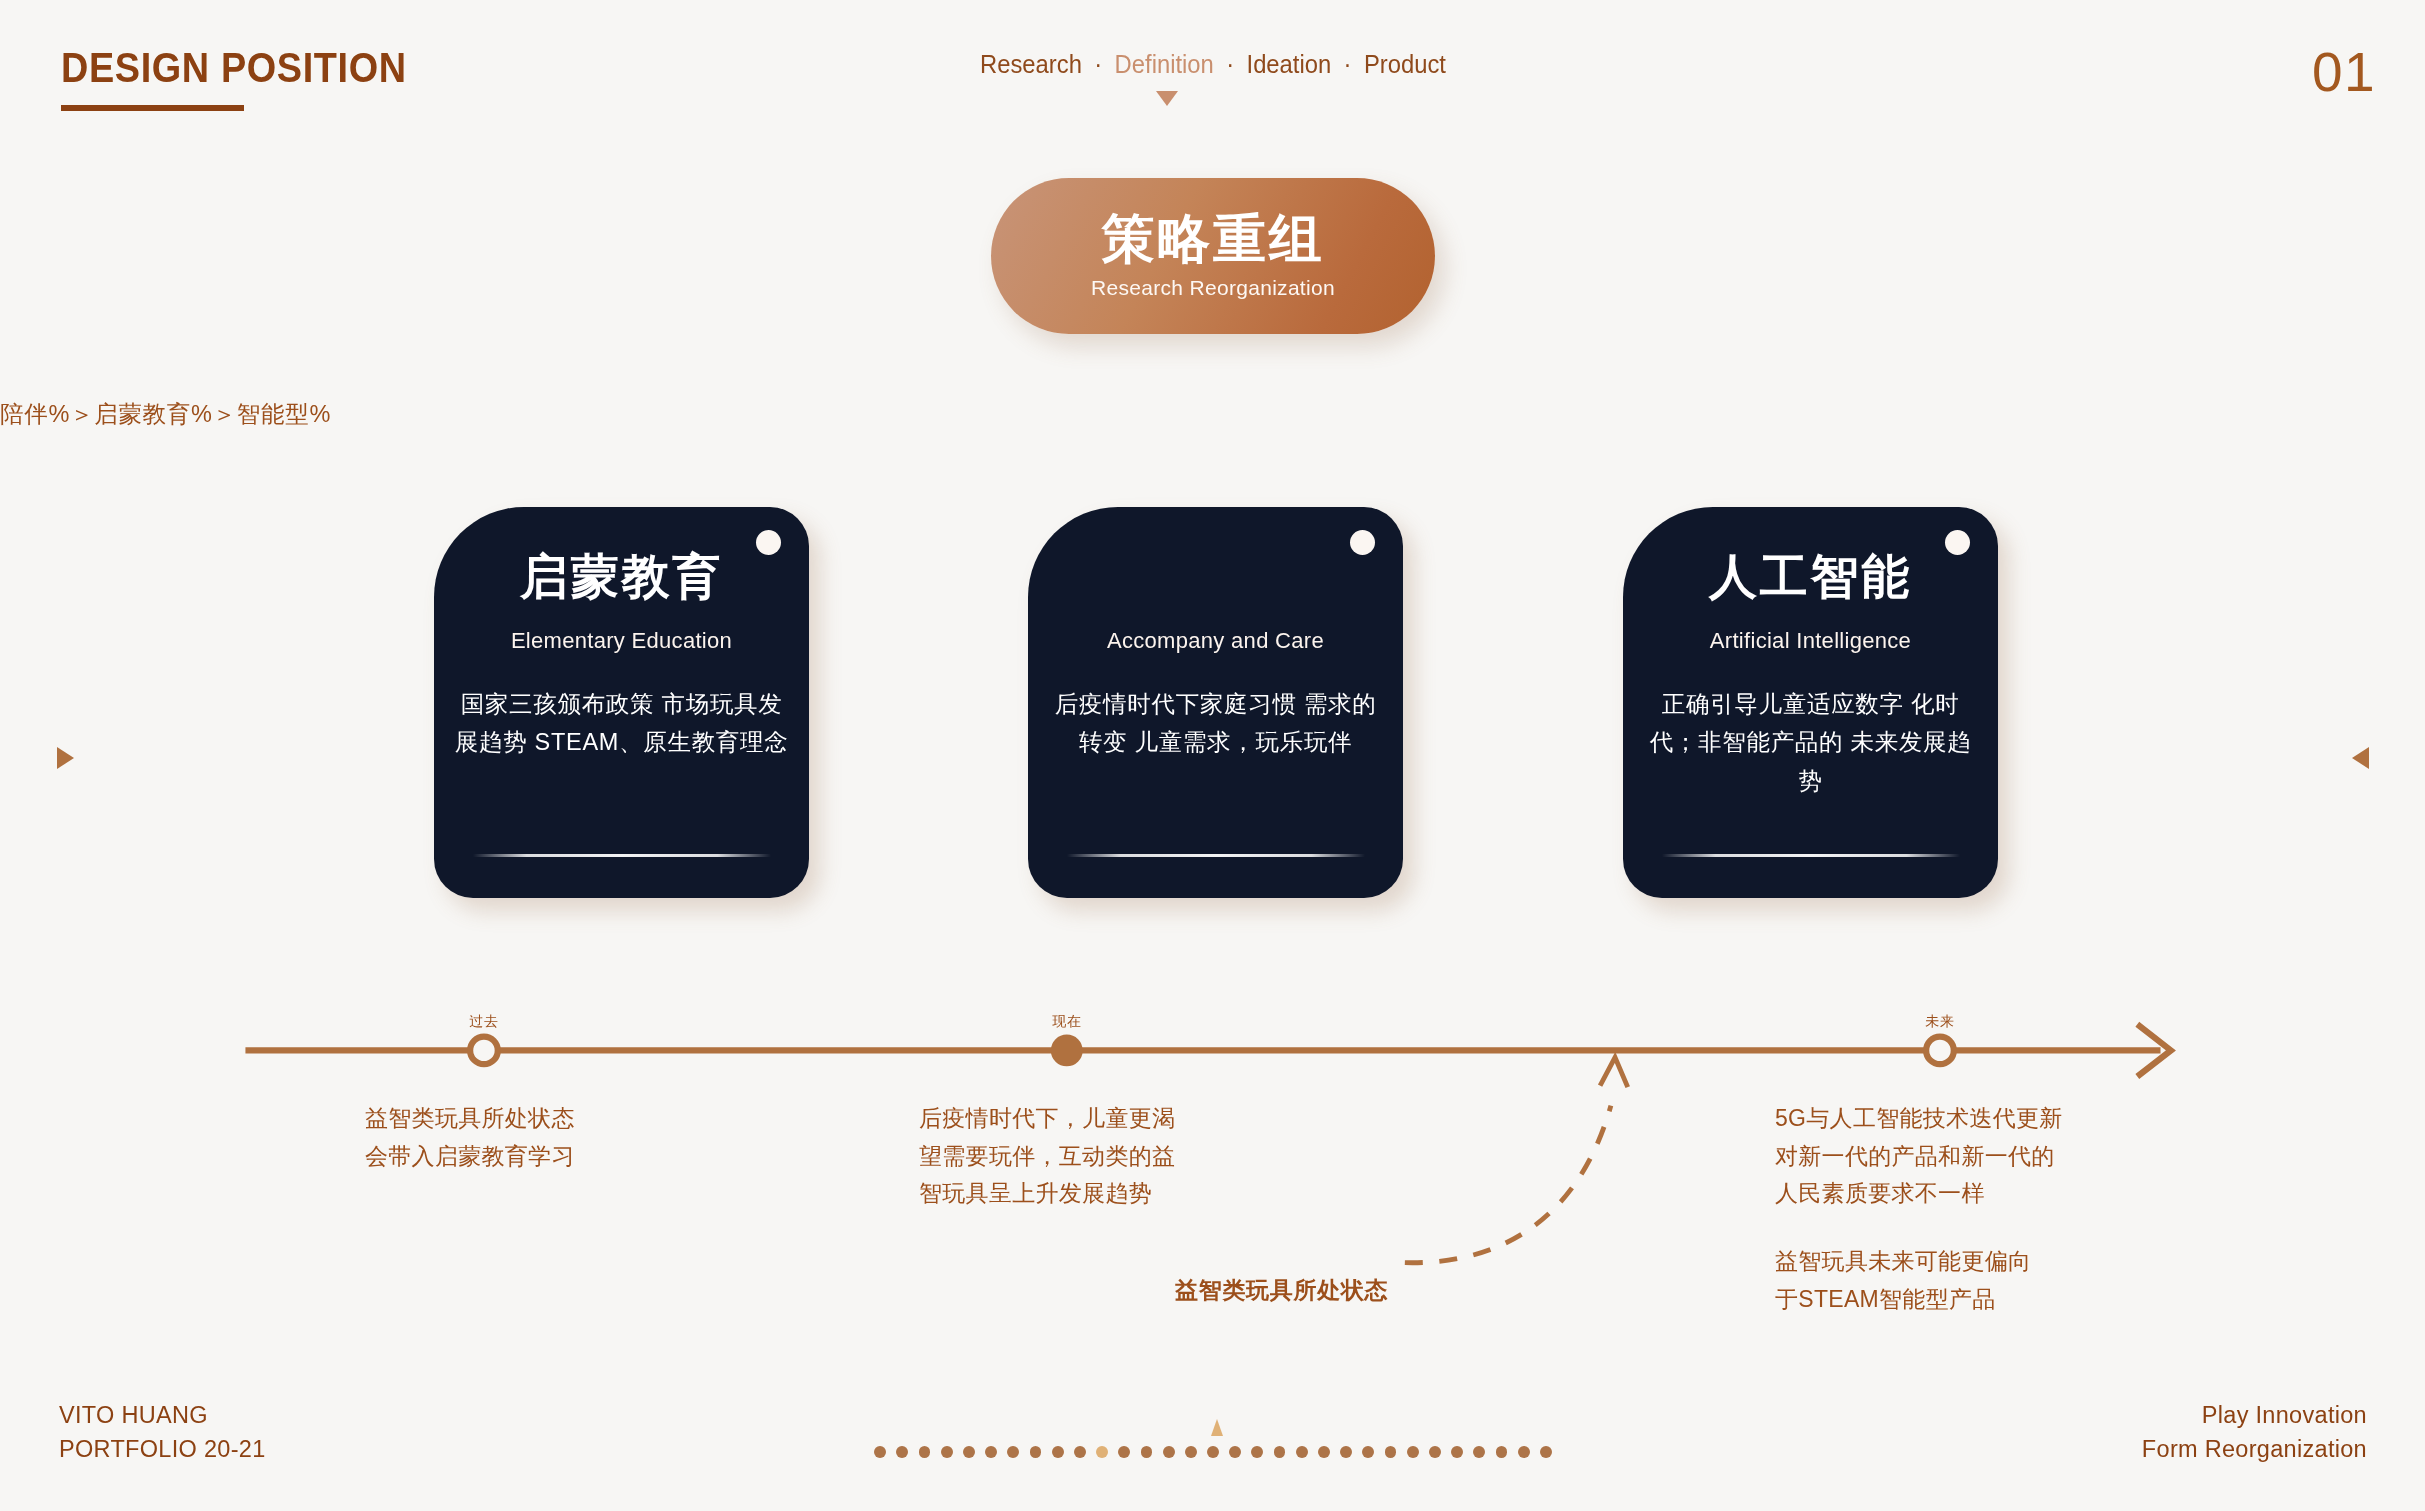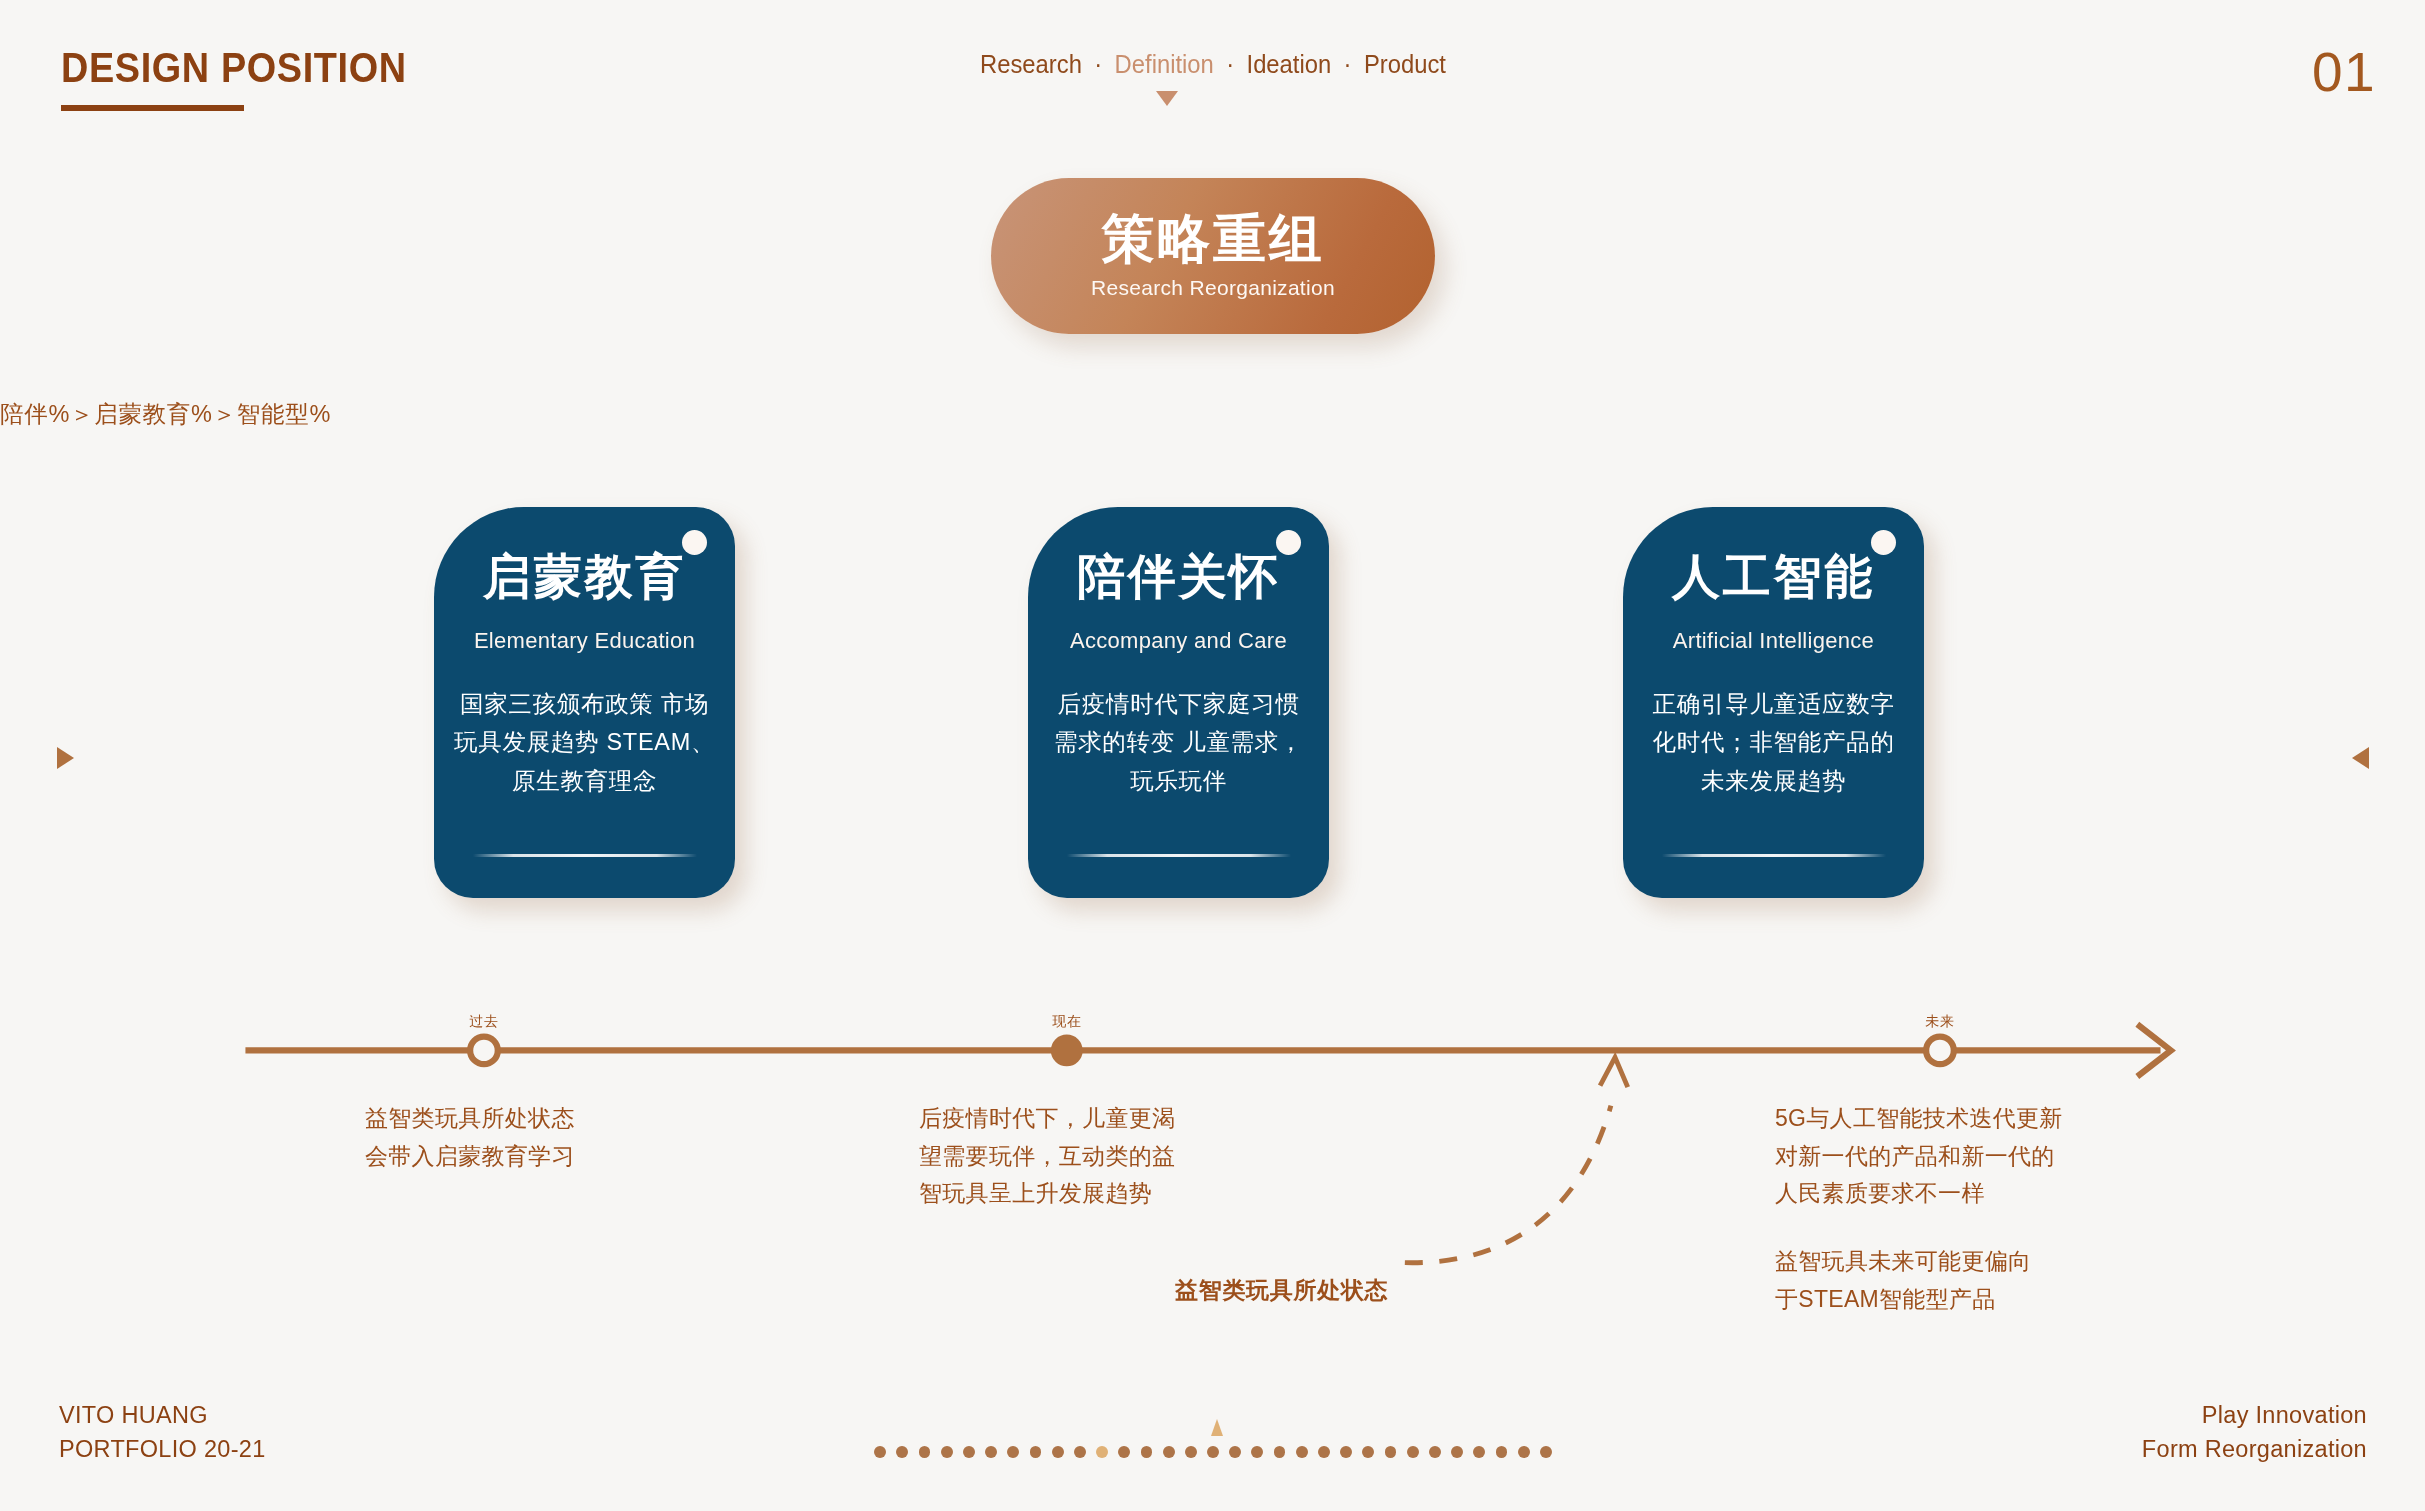--- a/index.html
+++ b/index.html
@@ -97,23 +97,23 @@
     width: 2426px;
     font-size: 23.5px;
     color: #9c4f1b;
     letter-spacing: 0.7px;
   }
 
   
   .pillar-card {
     position: absolute;
     top: 507px;
-    width: 301px;
+    width: 375px;
     height: 391px;
-    background: #0c4a6e;
+    background: #0f172a;
     border-radius: 90px 39px 39px 39px;
     box-shadow: 11px 12.4px 21px rgba(150,105,70,0.22);
     overflow: hidden;
   }
   #card-0 { left: 434px; }
   #card-1 { left: 1028px; }
   #card-2 { left: 1623px; }
 
   .card-dot {
     position: absolute;
@@ -292,21 +292,20 @@
   <div class="card-title-cn">启蒙教育</div>
   <div class="card-title-en">Elementary Education</div>
   <div class="card-body">国家三孩颁布政策
 市场玩具发展趋势
 STEAM、原生教育理念</div>
   <div class="card-underline"></div>
 </div>
 
 <div class="pillar-card" id="card-1">
   <div class="card-dot"></div>
-  <div class="card-title-cn">陪伴关怀</div>
   <div class="card-title-en">Accompany and Care</div>
   <div class="card-body">后疫情时代下家庭习惯
 需求的转变
 儿童需求，玩乐玩伴</div>
   <div class="card-underline"></div>
 </div>
 
 <div class="pillar-card" id="card-2">
   <div class="card-dot"></div>
   <div class="card-title-cn">人工智能</div>

